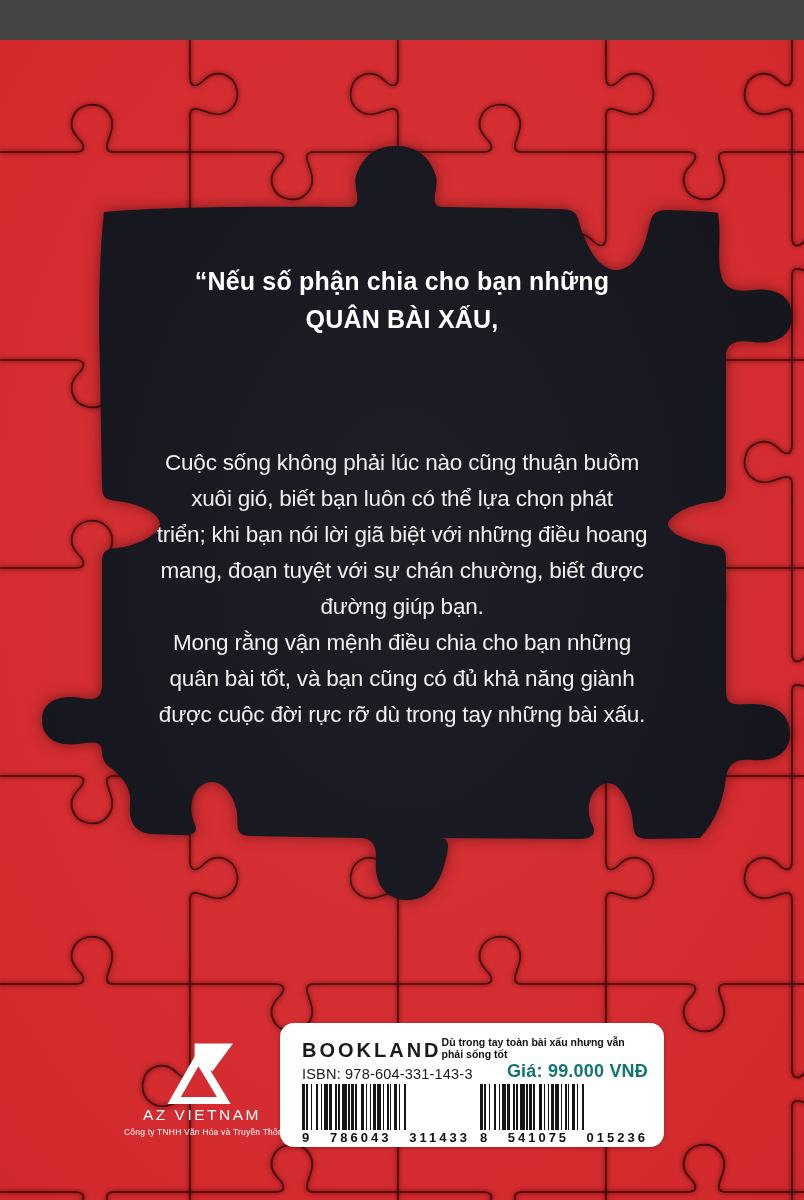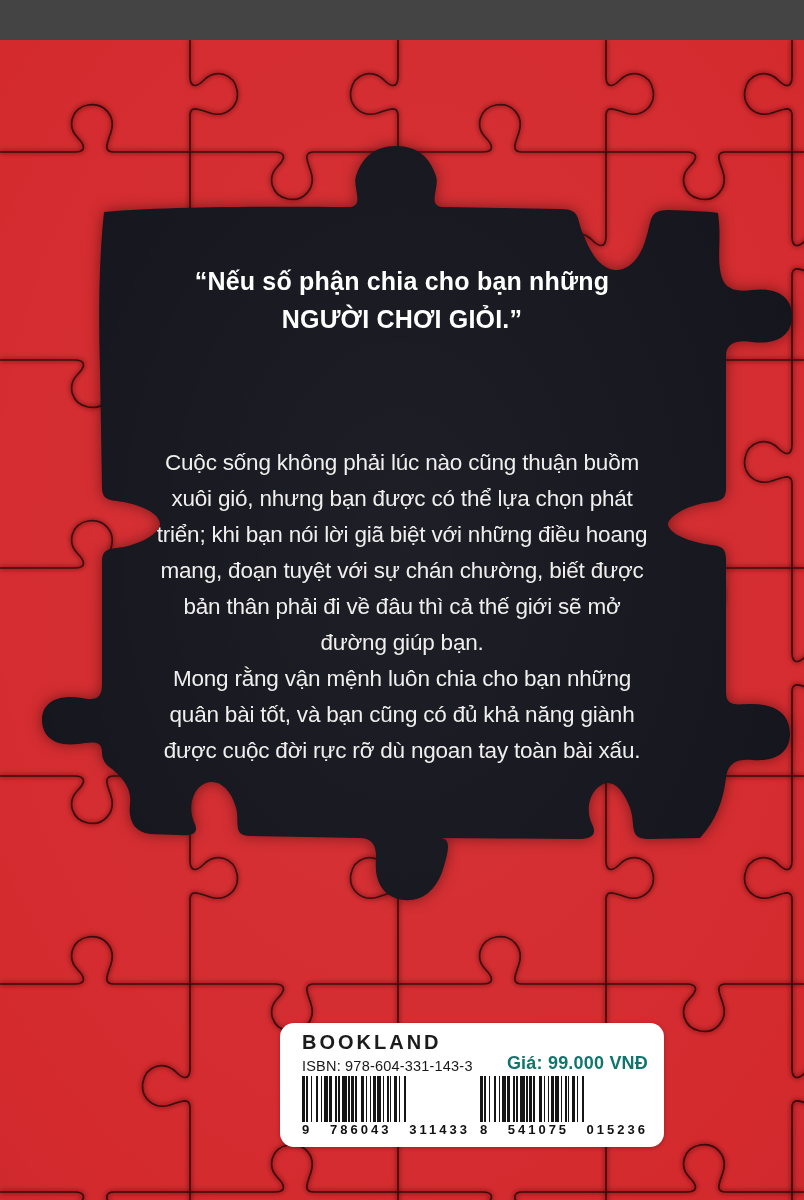--- a/index.html
+++ b/index.html
@@ -142,38 +142,38 @@
          C 112,459 102,463 102,447
          L 100,330
          C 98,260 100,210 104,172
          Z"></path>
   </svg>
 
   <div class="vignette"></div>
 
   <div class="quote">
     <div>“Nếu số phận chia cho bạn những</div>
-    <div>NGƯỜI CHƠI GIỎI.”</div>
+    <div>QUÂN BÀI XẤU,</div>
   </div>
 
   <div class="desc">
     <div>Cuộc sống không phải lúc nào cũng thuận buồm</div>
-    <div>xuôi gió, nhưng bạn được có thể lựa chọn phát</div>
+    <div>xuôi gió, biết bạn luôn có thể lựa chọn phát</div>
     <div>triển; khi bạn nói lời giã biệt với những điều hoang</div>
     <div>mang, đoạn tuyệt với sự chán chường, biết được</div>
-    <div>bản thân phải đi về đâu thì cả thế giới sẽ mở</div>
     <div>đường giúp bạn.</div>
-    <div>Mong rằng vận mệnh luôn chia cho bạn những</div>
+    <div>Mong rằng vận mệnh điều chia cho bạn những</div>
     <div>quân bài tốt, và bạn cũng có đủ khả năng giành</div>
-    <div>được cuộc đời rực rỡ dù ngoan tay toàn bài xấu.</div>
+    <div>được cuộc đời rực rỡ dù trong tay những bài xấu.</div>
   </div>
 
   <div class="label">
     <div class="lrow1">
       <span class="brand">BOOKLAND</span>
+      <span class="tag">Dù trong tay toàn bài xấu nhưng vẫn phải sống tốt</span>
     </div>
     <div class="lrow2">
       <span class="isbn">ISBN: 978-604-331-143-3</span>
       <span class="price">Giá: 99.000 VNĐ</span>
     </div>
     <div class="lrow3">
       <div class="bc">
         <div class="bars"><span class="b" style="width: 2.9px;"></span><span style="width: 1.45px;"></span><span class="b" style="width: 1.45px;"></span><span style="width: 2.9px;"></span><span class="b" style="width: 1.45px;"></span><span style="width: 4.35px;"></span><span class="b" style="width: 1.45px;"></span><span style="width: 2.9px;"></span><span class="b" style="width: 1.45px;"></span><span style="width: 1.45px;"></span><span class="b" style="width: 4.35px;"></span><span style="width: 1.45px;"></span><span class="b" style="width: 2.9px;"></span><span style="width: 2.9px;"></span><span class="b" style="width: 1.45px;"></span><span style="width: 1.45px;"></span><span class="b" style="width: 1.45px;"></span><span style="width: 2.9px;"></span><span class="b" style="width: 4.35px;"></span><span style="width: 1.45px;"></span><span class="b" style="width: 1.45px;"></span><span style="width: 1.45px;"></span><span class="b" style="width: 2.9px;"></span><span style="width: 1.45px;"></span><span class="b" style="width: 1.45px;"></span><span style="width: 4.35px;"></span><span class="b" style="width: 2.9px;"></span><span style="width: 1.45px;"></span><span class="b" style="width: 1.45px;"></span><span style="width: 2.9px;"></span><span class="b" style="width: 1.45px;"></span><span style="width: 1.45px;"></span><span class="b" style="width: 2.9px;"></span><span style="width: 1.45px;"></span><span class="b" style="width: 4.35px;"></span><span style="width: 1.45px;"></span><span class="b" style="width: 1.45px;"></span><span style="width: 2.9px;"></span><span class="b" style="width: 1.45px;"></span><span style="width: 1.45px;"></span><span class="b" style="width: 1.45px;"></span><span style="width: 2.9px;"></span><span class="b" style="width: 2.9px;"></span><span style="width: 1.45px;"></span><span class="b" style="width: 1.45px;"></span><span style="width: 4.35px;"></span><span class="b" style="width: 1.45px;"></span><span style="width: 2.9px;"></span></div>
         <div class="nums">
           <span>9</span>
@@ -185,14 +185,22 @@
         <div class="bars"><span class="b" style="width: 2.9px;"></span><span style="width: 1.45px;"></span><span class="b" style="width: 1.45px;"></span><span style="width: 2.9px;"></span><span class="b" style="width: 1.45px;"></span><span style="width: 4.35px;"></span><span class="b" style="width: 1.45px;"></span><span style="width: 2.9px;"></span><span class="b" style="width: 1.45px;"></span><span style="width: 1.45px;"></span><span class="b" style="width: 4.35px;"></span><span style="width: 1.45px;"></span><span class="b" style="width: 2.9px;"></span><span style="width: 2.9px;"></span><span class="b" style="width: 1.45px;"></span><span style="width: 1.45px;"></span><span class="b" style="width: 1.45px;"></span><span style="width: 2.9px;"></span><span class="b" style="width: 4.35px;"></span><span style="width: 1.45px;"></span><span class="b" style="width: 1.45px;"></span><span style="width: 1.45px;"></span><span class="b" style="width: 2.9px;"></span><span style="width: 1.45px;"></span><span class="b" style="width: 1.45px;"></span><span style="width: 4.35px;"></span><span class="b" style="width: 2.9px;"></span><span style="width: 1.45px;"></span><span class="b" style="width: 1.45px;"></span><span style="width: 2.9px;"></span><span class="b" style="width: 1.45px;"></span><span style="width: 1.45px;"></span><span class="b" style="width: 2.9px;"></span><span style="width: 1.45px;"></span><span class="b" style="width: 4.35px;"></span><span style="width: 1.45px;"></span><span class="b" style="width: 1.45px;"></span><span style="width: 2.9px;"></span><span class="b" style="width: 1.45px;"></span><span style="width: 1.45px;"></span><span class="b" style="width: 1.45px;"></span><span style="width: 2.9px;"></span><span class="b" style="width: 2.9px;"></span><span style="width: 1.45px;"></span><span class="b" style="width: 1.45px;"></span><span style="width: 4.35px;"></span><span class="b" style="width: 1.45px;"></span><span style="width: 2.9px;"></span></div>
         <div class="nums">
           <span>8</span>
           <span>541075</span>
           <span>015236</span>
         </div>
       </div>
     </div>
   </div>
 
+  <div class="publisher">
+    <svg width="74" height="62" viewBox="0 0 100 84">
+      <polygon points="40,2 92,2 64,40 40,23" fill="#ffffff"></polygon>
+      <path d="M45,22 L12,80 L80,80 Z" fill="none" stroke="#ffffff" stroke-width="11"></path>
+    </svg>
+    <div class="pname">AZ VIETNAM</div>
+    <div class="pcompany">Công ty TNHH Văn Hóa và Truyền Thông</div>
+  </div>
 
 </div>
 
 </body></html>

